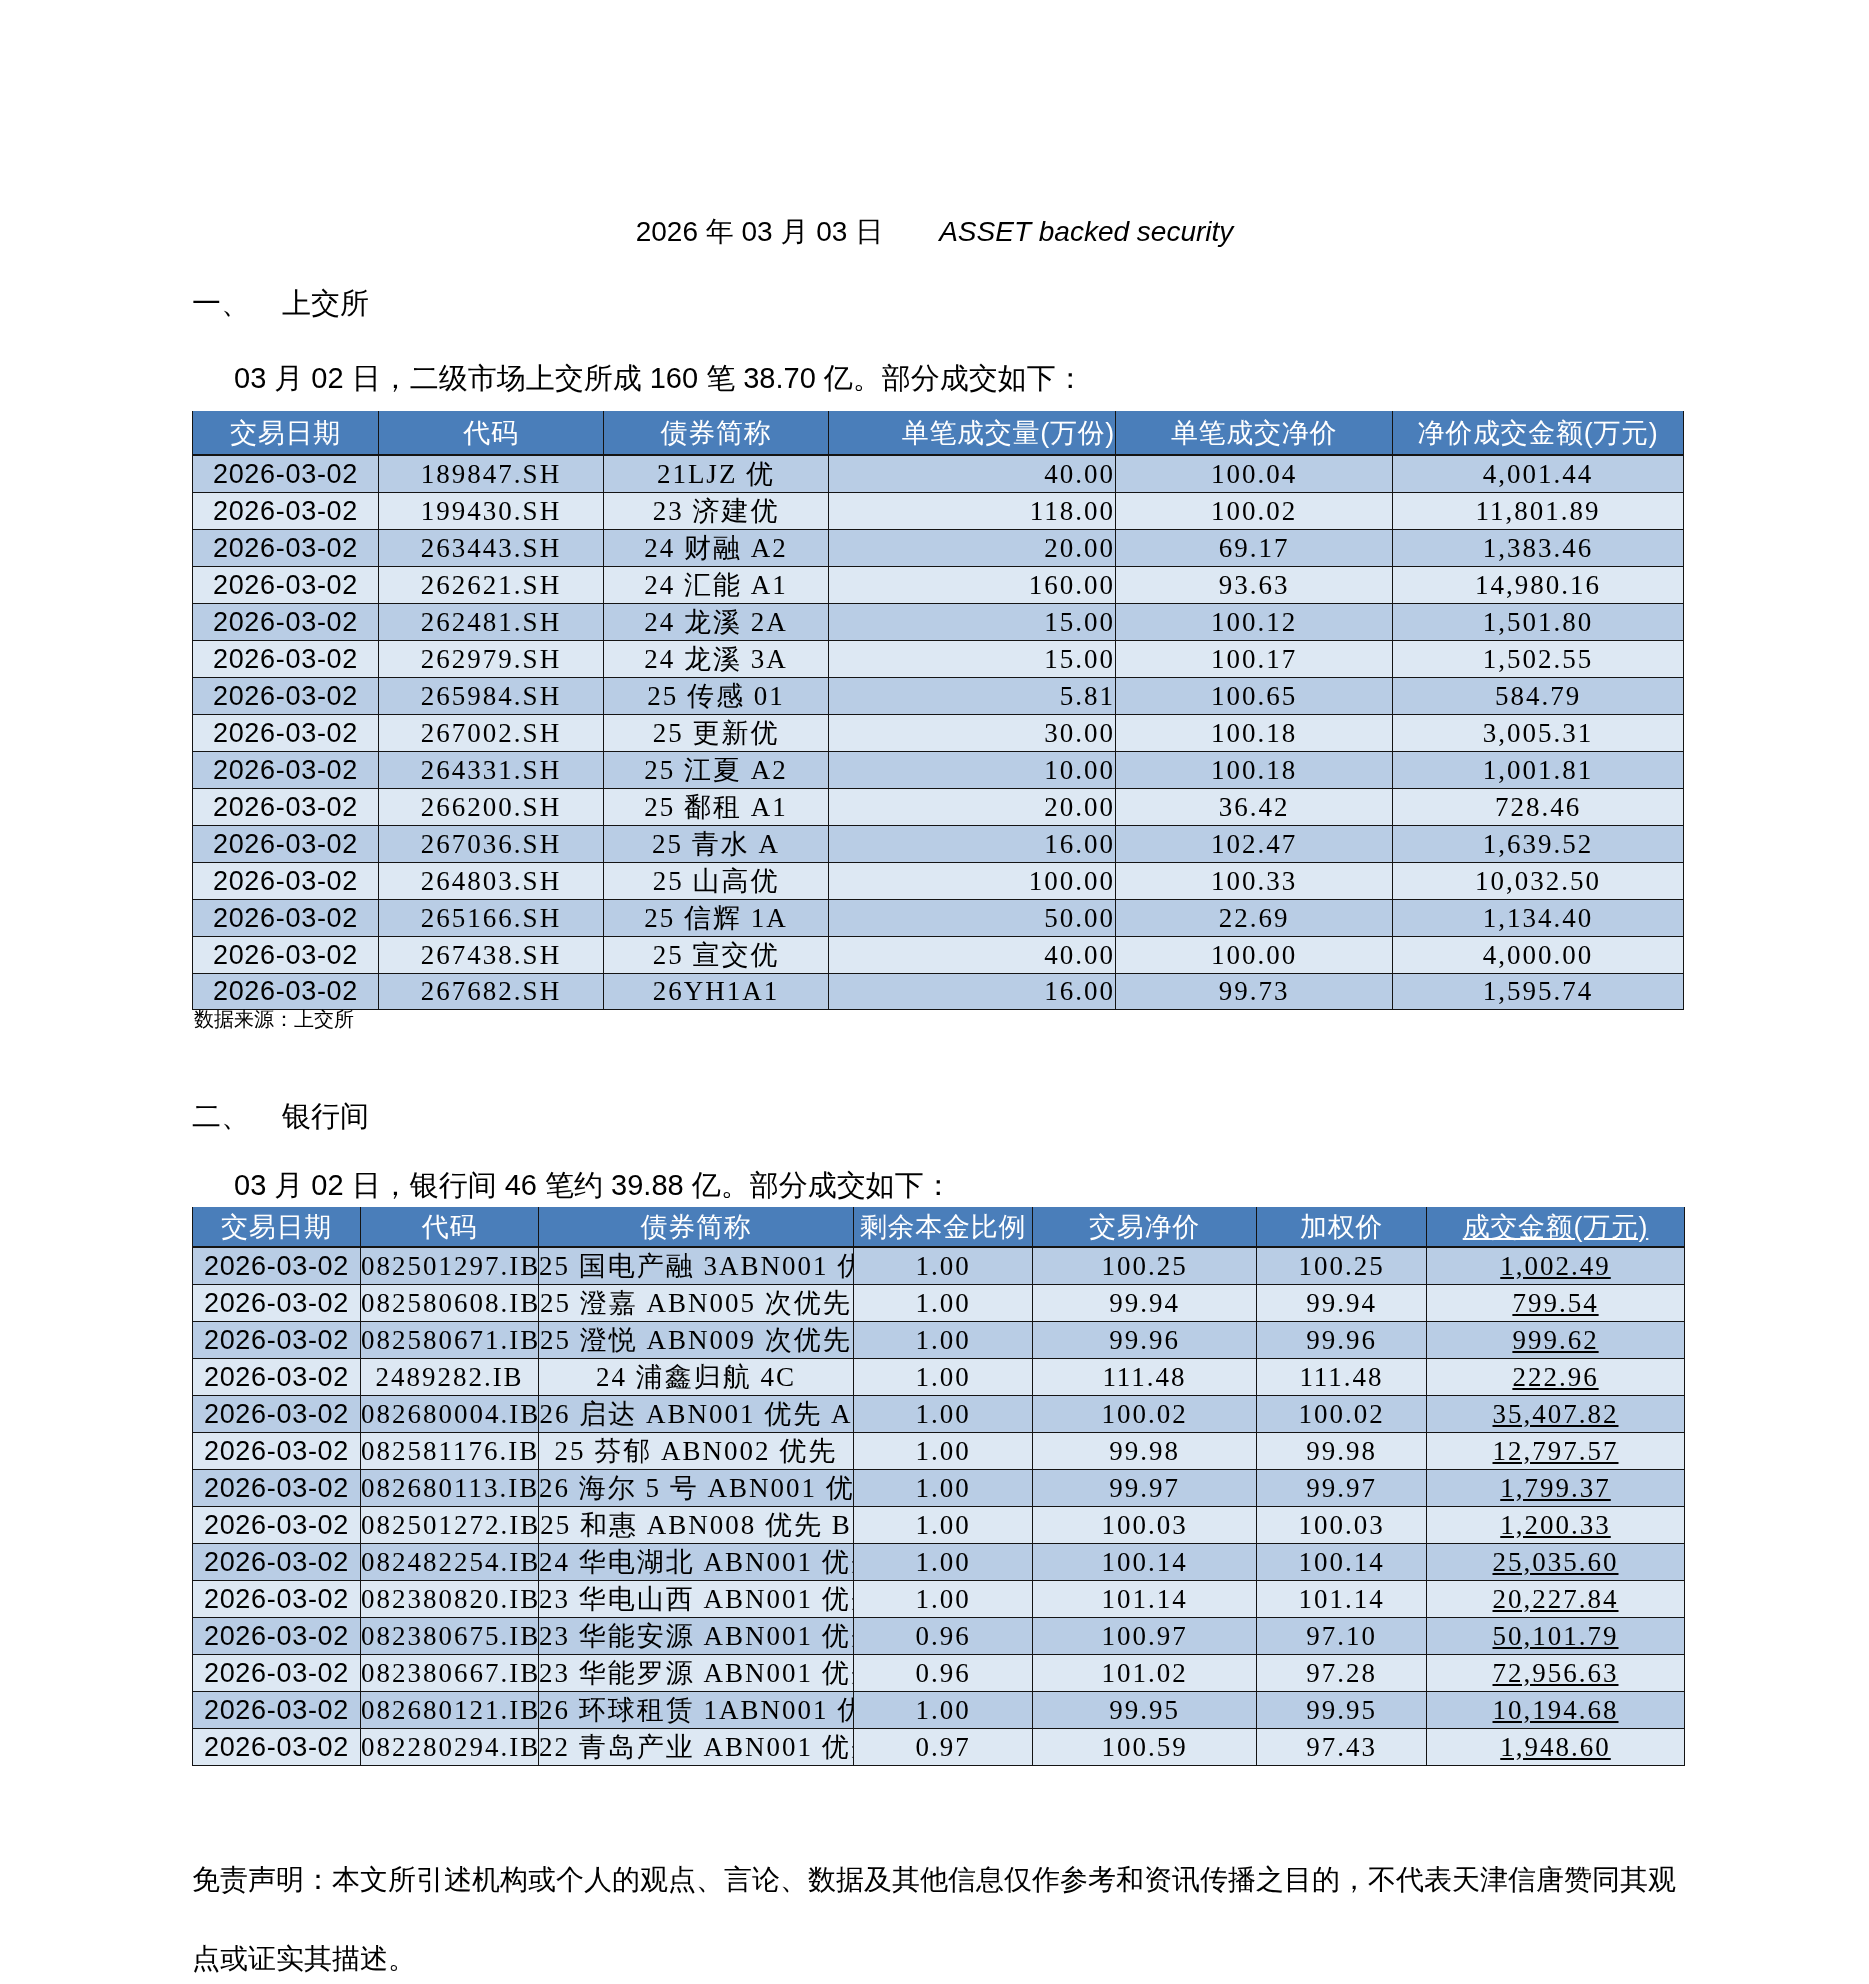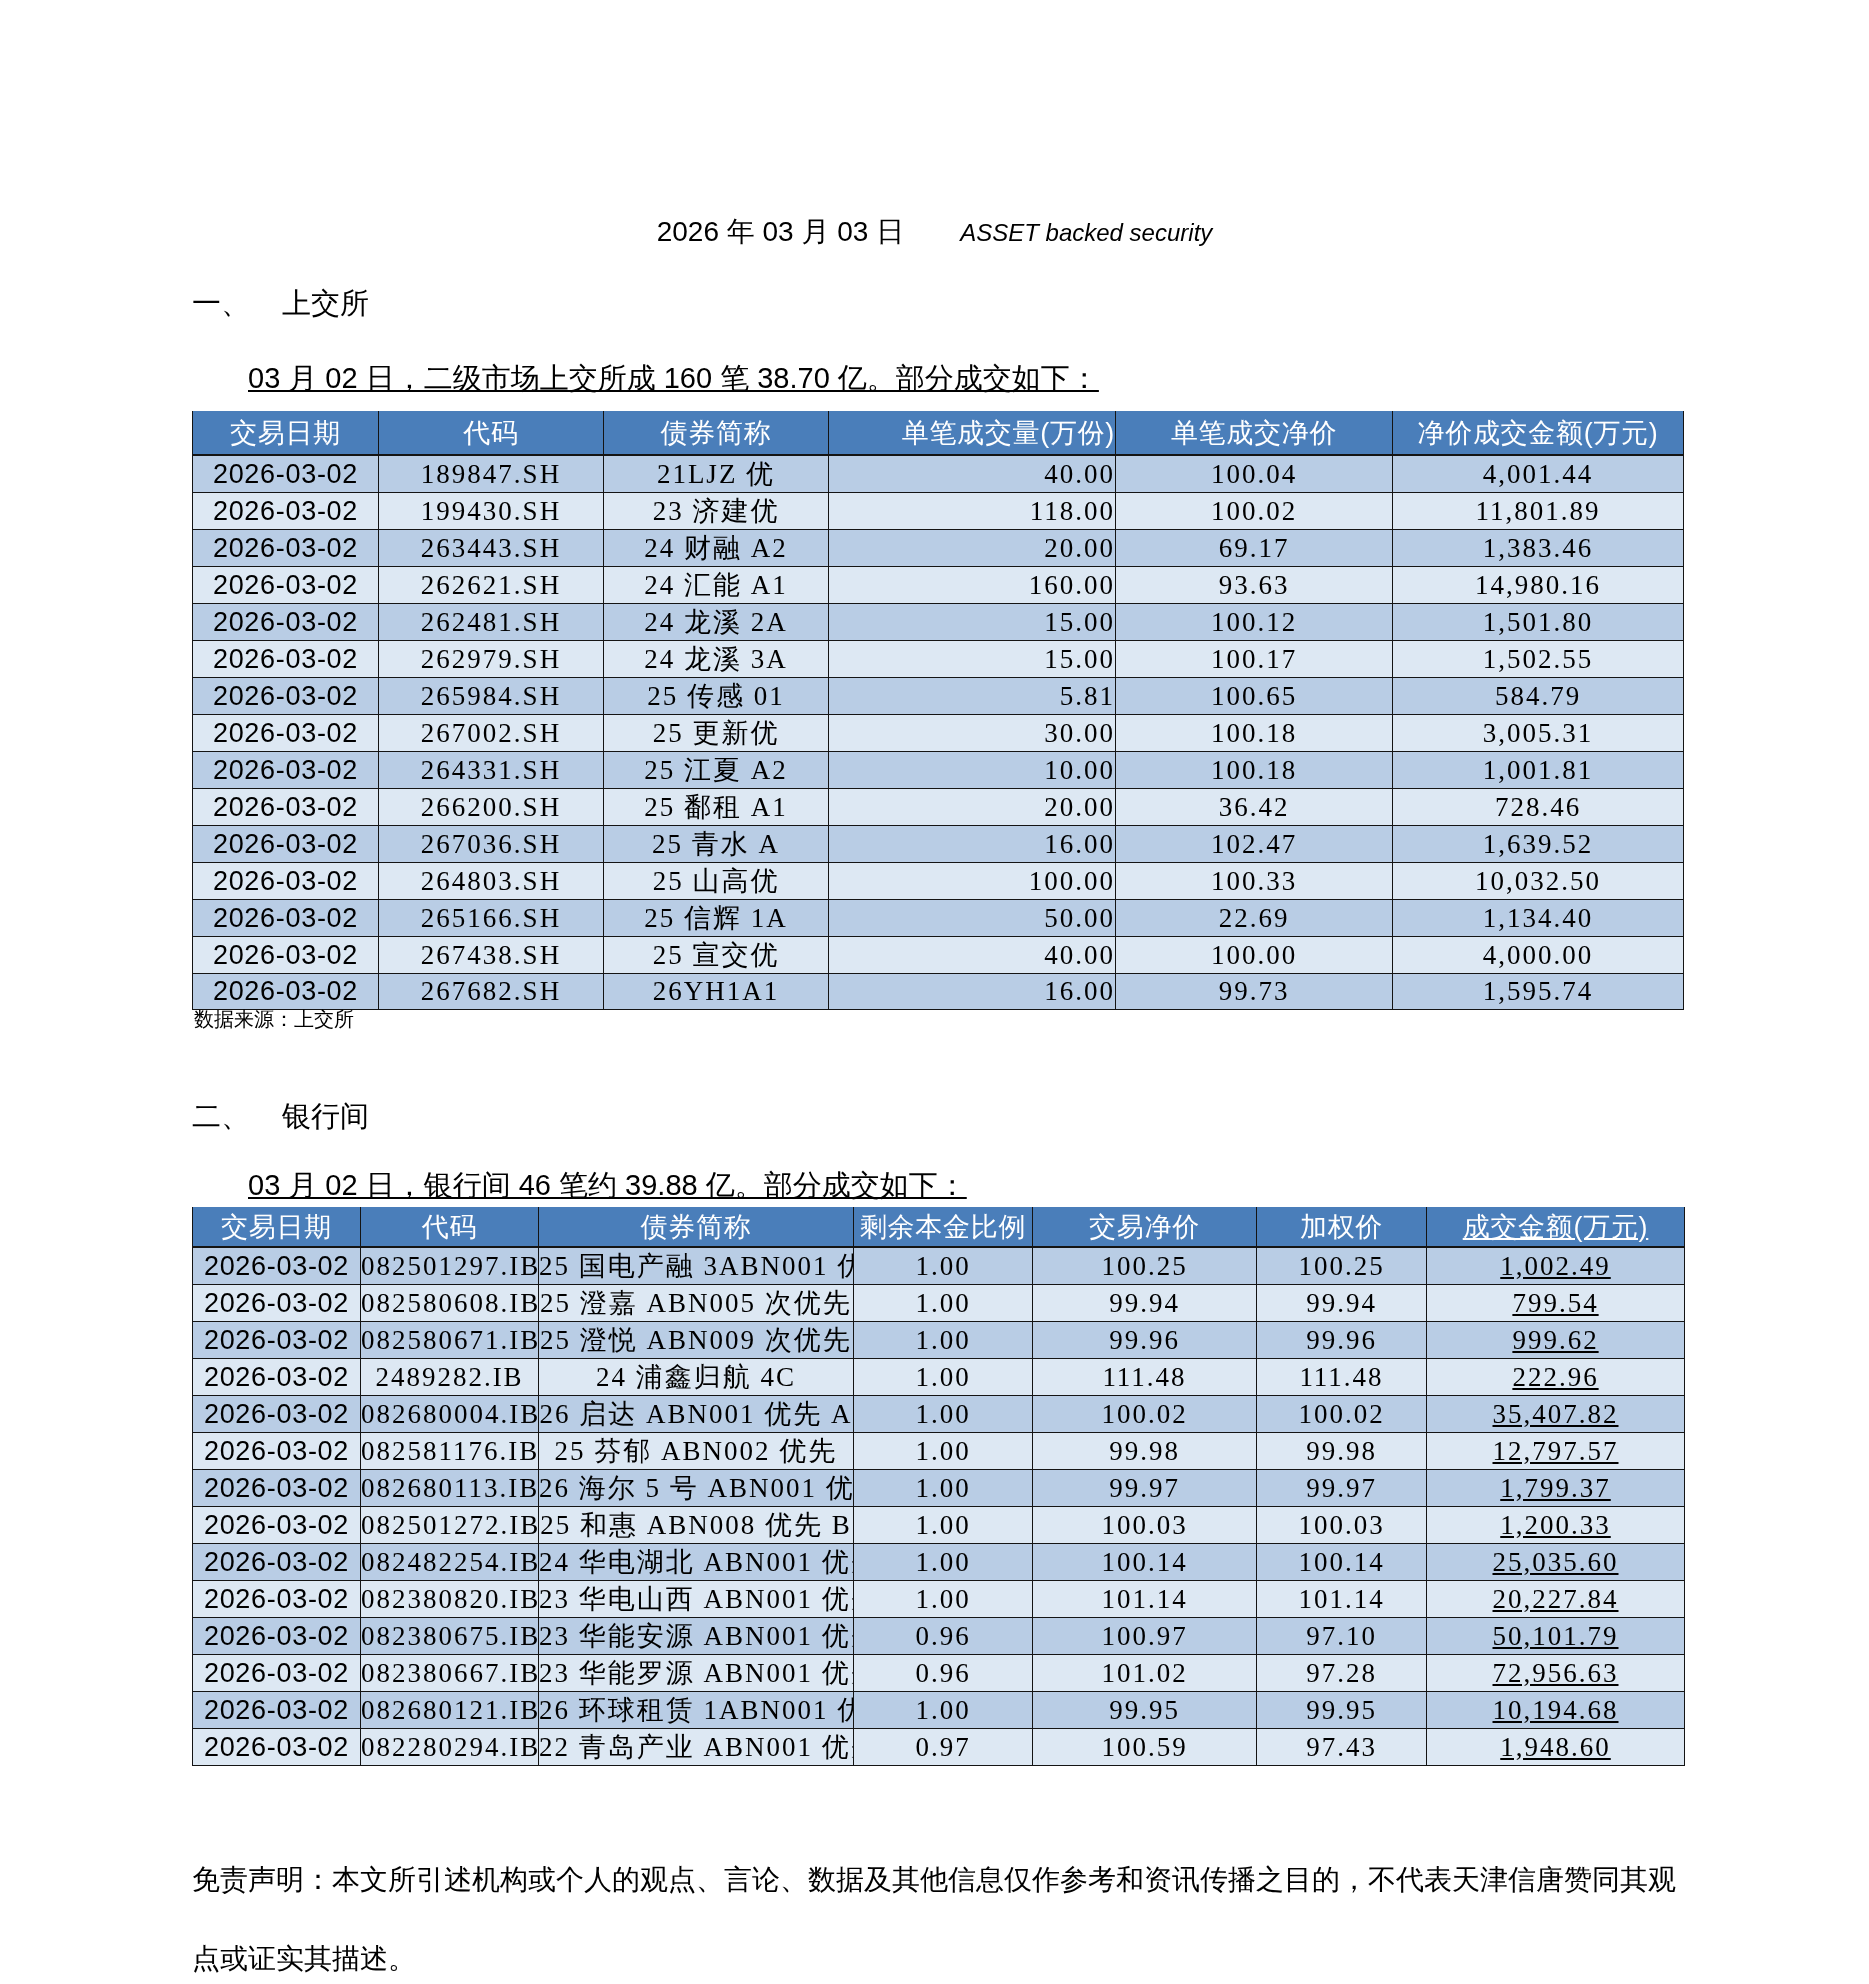--- a/index.html
+++ b/index.html
@@ -25,32 +25,32 @@
     font-size:49px;font-weight:bold;
     letter-spacing:9.3px;line-height:67px;
   }
   .dateline{
     position:absolute;top:214px;left:0;width:1869px;
     display:flex;justify-content:center;align-items:baseline;gap:56px;
     font-size:28px;line-height:35px;
   }
   .dateline .subtitle{
     font-style:italic;
-    font-size:24px;
+    font-size:28px;
   }
   .section-heading{
     position:absolute;left:192px;
     font-size:29px;line-height:37px;
   }
   .section-heading .sec-num{display:inline-block;margin-right:32px;}
   .heading-1{top:285px;}
   .heading-2{top:1098px;}
   .intro{
-    position:absolute;left:248px;
-    font-size:29px;line-height:36px;text-decoration:underline;
+    position:absolute;left:234px;
+    font-size:29px;line-height:36px;
   }
   .intro-1{top:360px;}
   .intro-2{top:1167px;}
   .dtable{
     position:absolute;left:192px;
     width:1486px;
     border-collapse:collapse;
     table-layout:fixed;
   }
   #table1{top:411px;}

